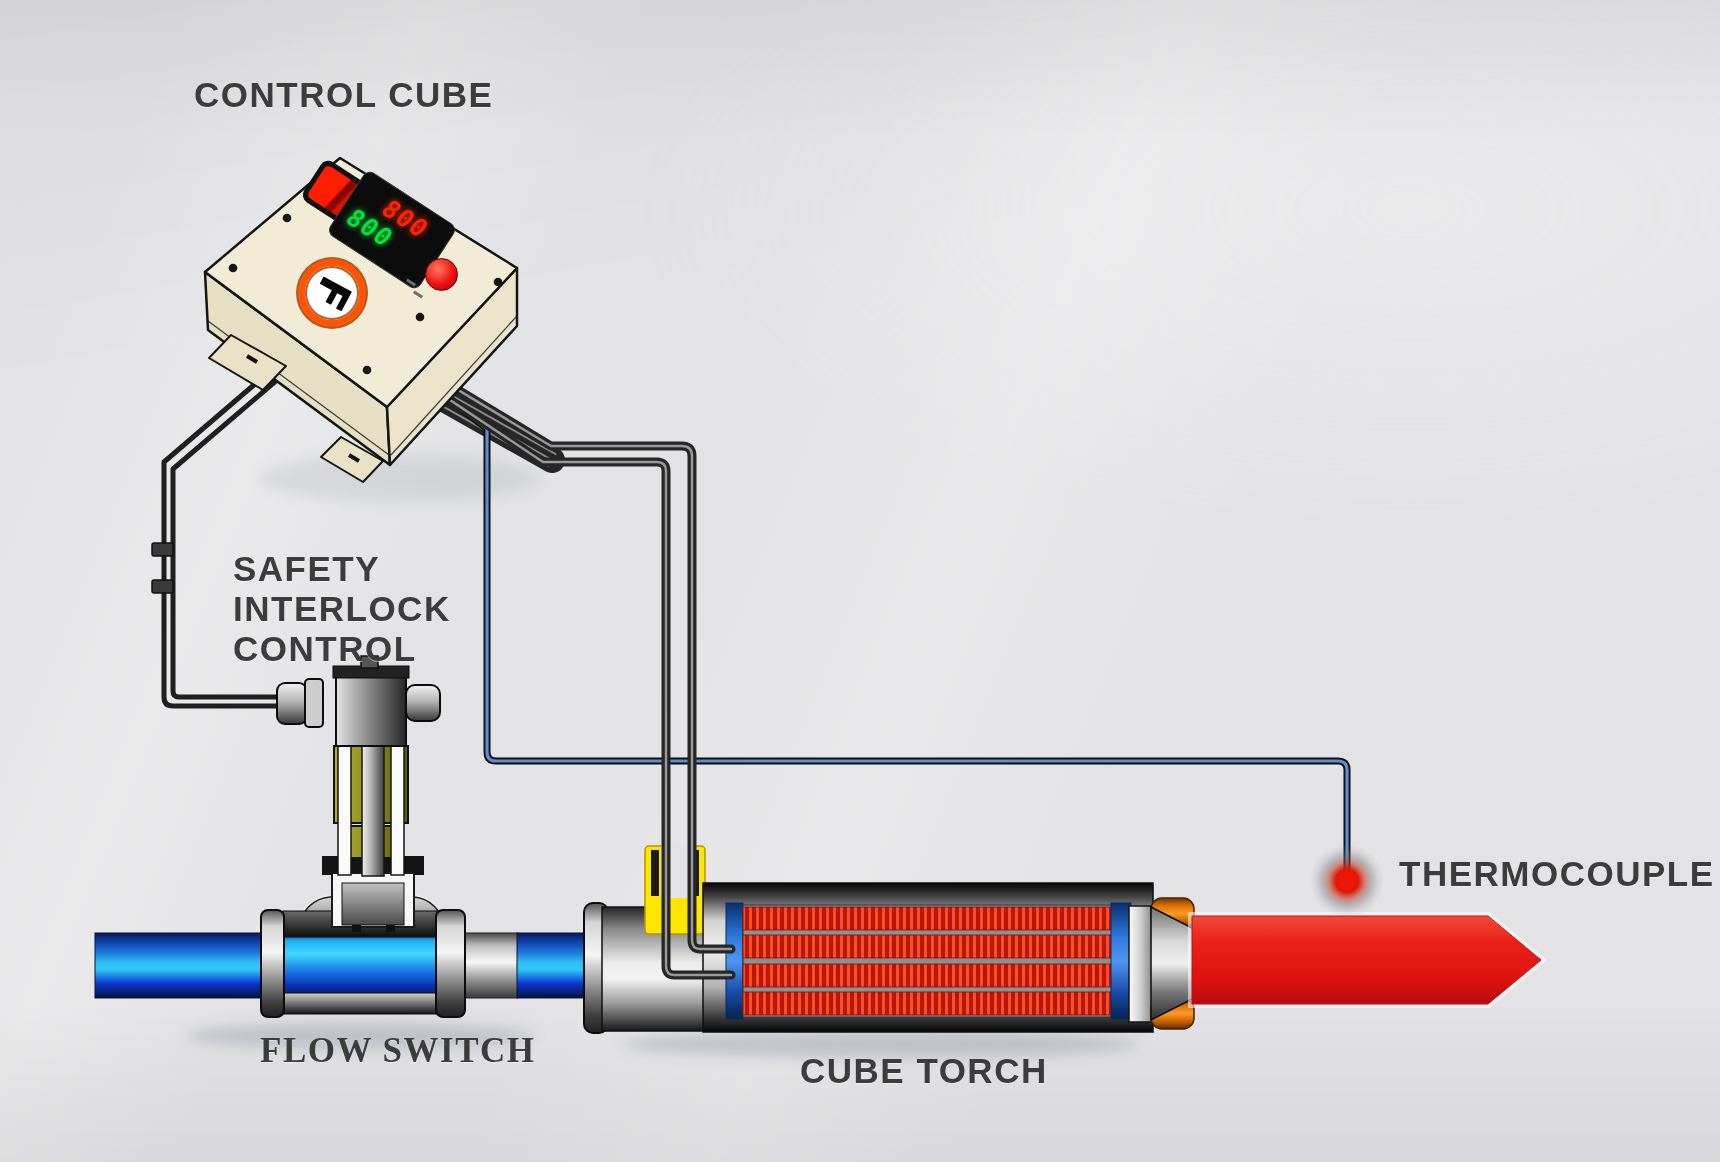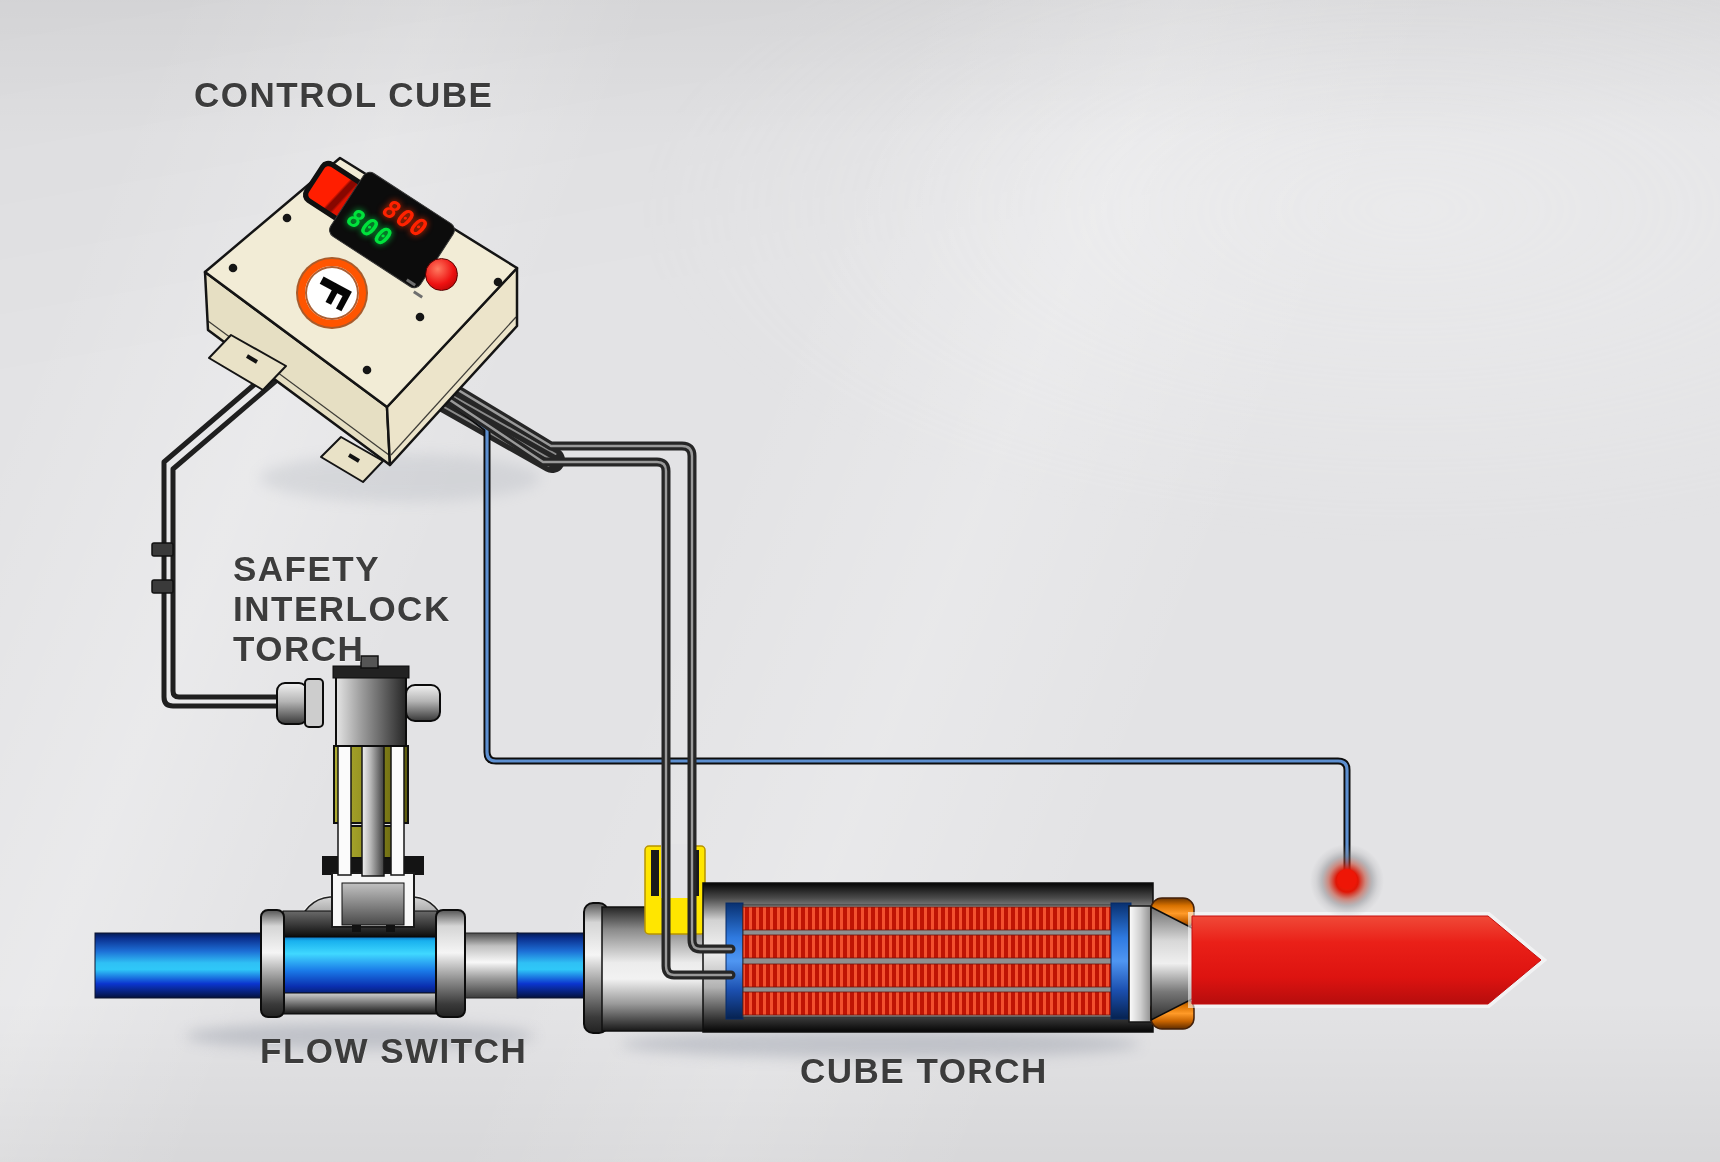--- a/index.html
+++ b/index.html
@@ -299,17 +299,18 @@
   <div class="tick" style="left:406px;top:281px;"></div>
   <div class="tick" style="left:413px;top:293px;"></div>
   <div class="logo">
     <span>F</span>
   </div>
 
   <div class="lbl" style="left:194px;top:75px;">CONTROL CUBE</div>
   <div class="lbl" style="left:233px;top:505px;margin-top:44px;">
     <div>SAFETY</div>
     <div>INTERLOCK</div>
-    <div>TORCH</div>
+    <div>CONTROL</div>
   </div>
-  <div class="lbl" style="left:260px;top:1031px;">FLOW SWITCH</div>
+  <div class="lbl" style="left:260px;top:1031px;font-family:Liberation Serif, serif;">FLOW SWITCH</div>
   <div class="lbl" style="left:800px;top:1051px;">CUBE TORCH</div>
+  <div class="lbl" style="left:1399px;top:854px;">THERMOCOUPLE</div>
 </div>
 
 </body></html>

